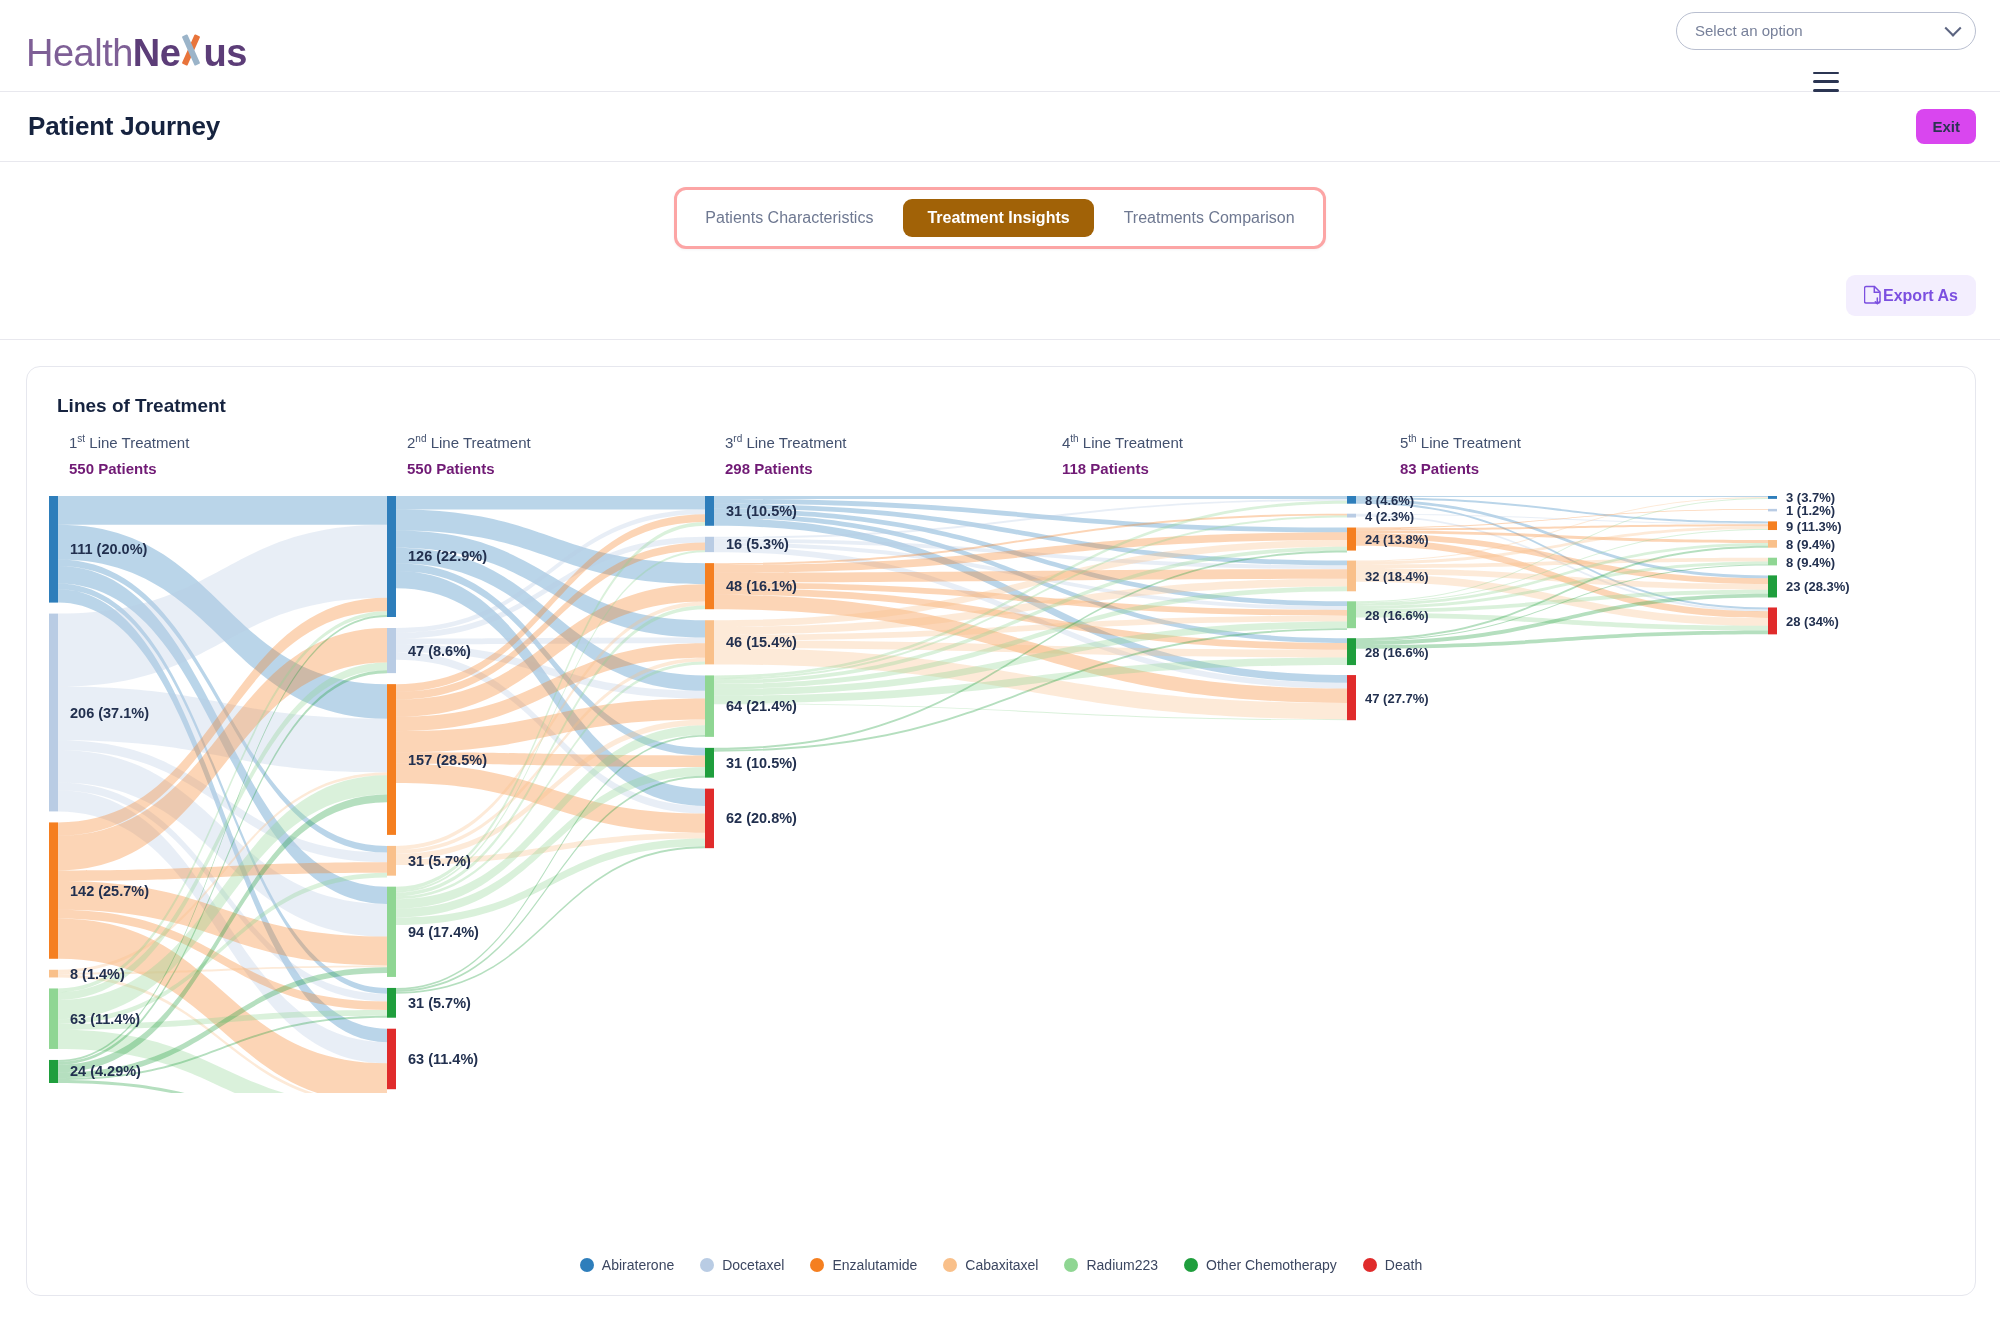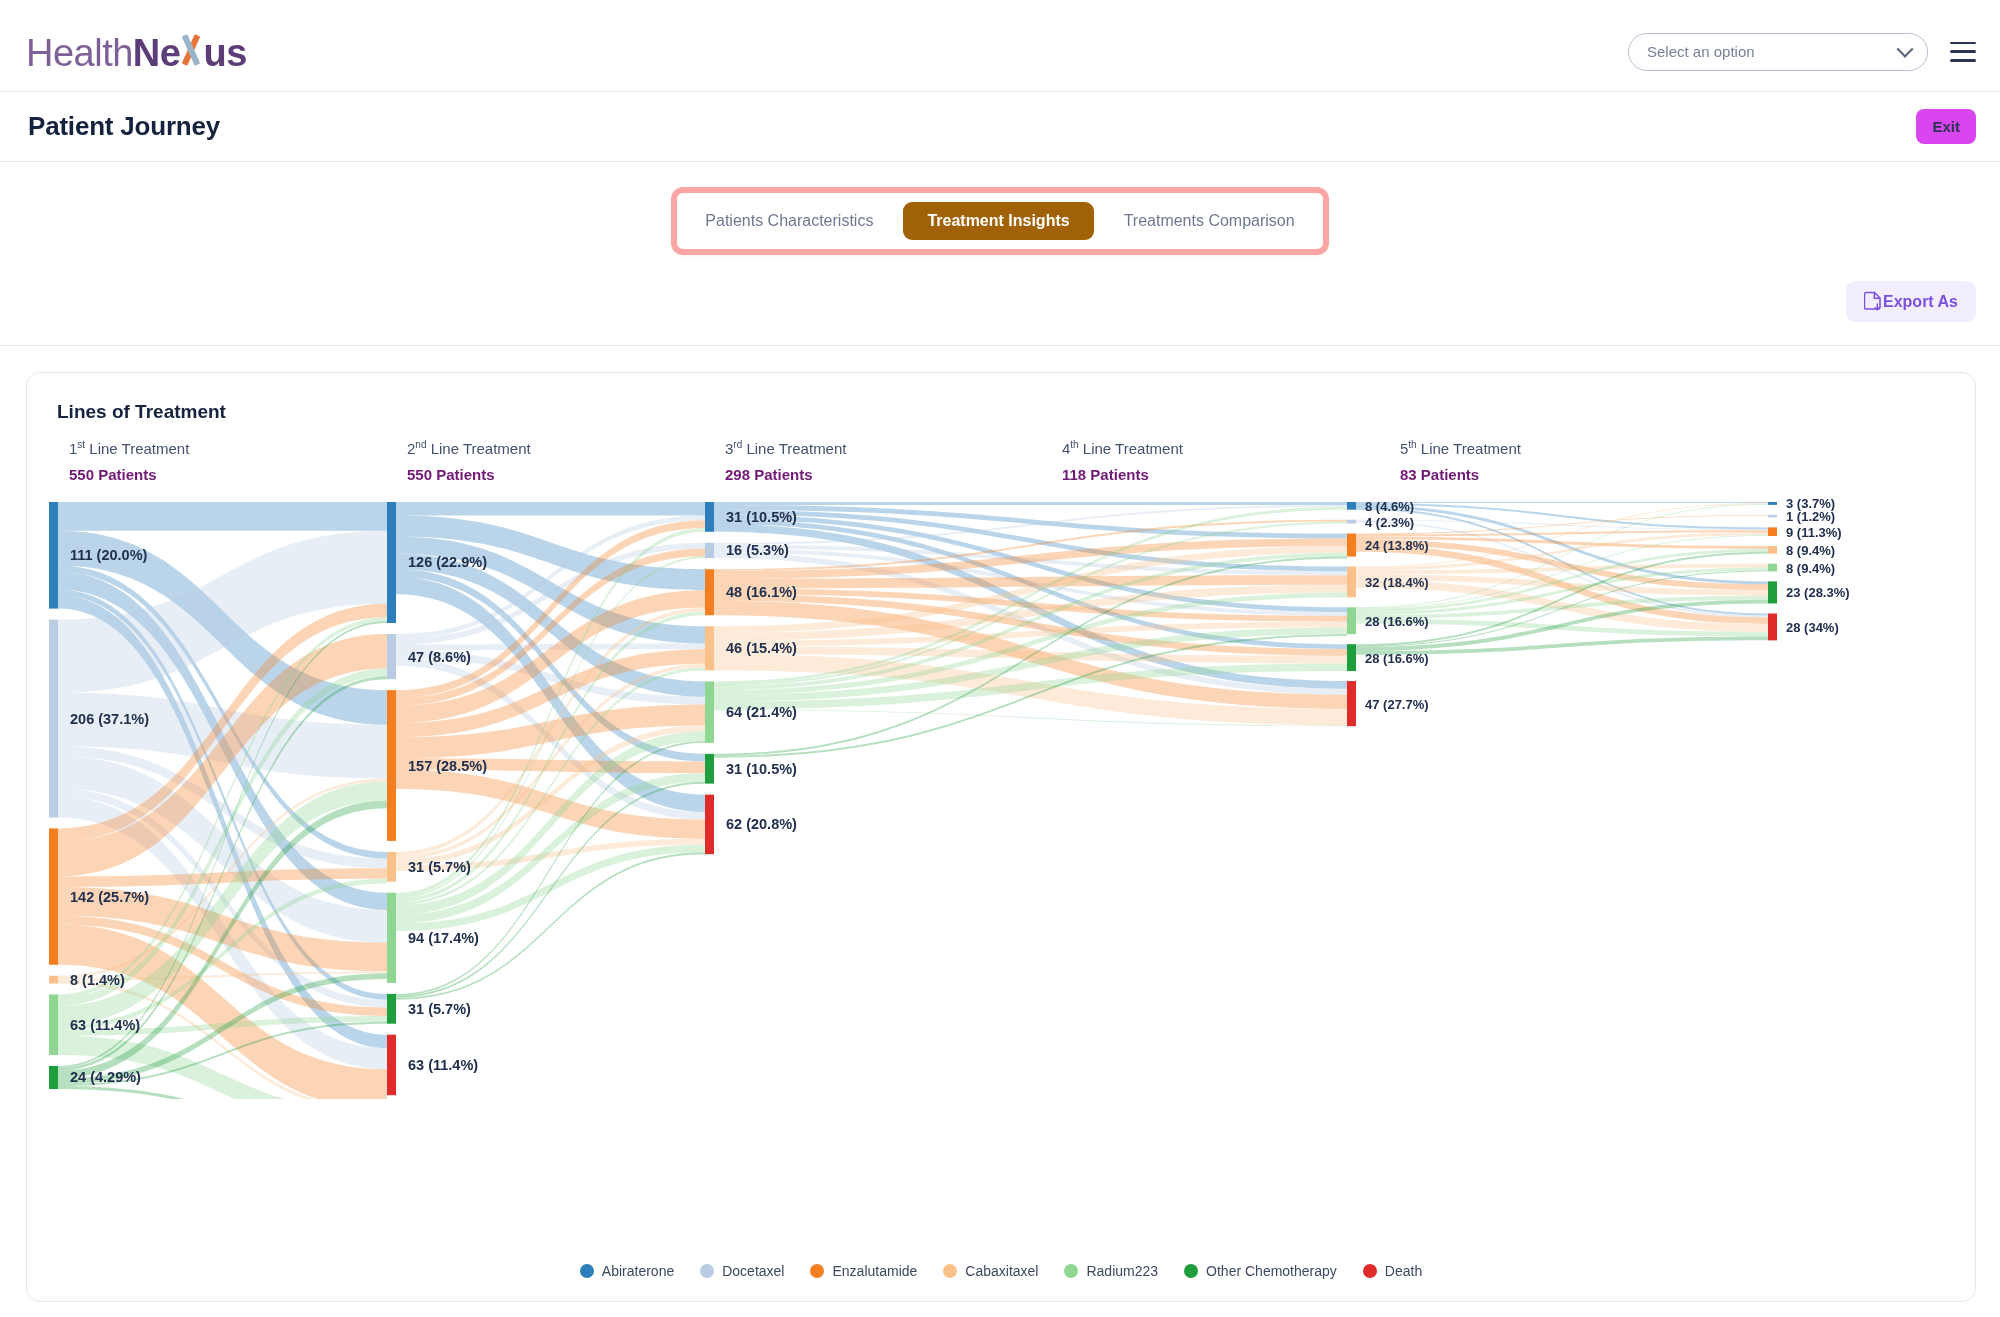--- a/index.html
+++ b/index.html
@@ -22,21 +22,21 @@
   }
   .logo { font-size:38px; font-weight:400; letter-spacing:-0.5px; line-height:1; display:flex; align-items:baseline; }
   .logo .l-health { color:#7e5f96; font-weight:300; }
   .logo .l-ne { color:#5c3d78; font-weight:600; }
   .logo .l-us { color:#5c3d78; font-weight:600; }
   .logo .l-x { position:relative; display:inline-block; width:23px; height:34px; }
   .logo .l-x span { position:absolute; left:8px; top:2px; width:6px; height:32px; border-radius:1px; display:block; }
   .logo .l-x .s1 { background:#e8743b; transform:rotate(24deg); transform-origin:50% 50%; }
   .logo .l-x .s2 { background:#9bb4c9; transform:rotate(-24deg); transform-origin:50% 50%; }
 
-  .topright { display:flex; align-items:center; gap:22px; }
+  .topright { display:flex; align-items:center; gap:22px;flex-direction:column; }
   .select-box {
     width:300px; height:38px; border:1px solid #b9bfd0; border-radius:19px;
     display:flex; align-items:center; justify-content:space-between;
     padding:0 16px 0 18px; font-size:15px; color:#77809a; background:#fff; cursor:pointer;
   }
   .chev { width:12px; height:12px; border-right:2px solid #5b6480; border-bottom:2px solid #5b6480;
           transform:rotate(45deg) translate(-2px,-2px); }
   .hamburger { width:26px; height:20px; display:flex; flex-direction:column; justify-content:space-between; cursor:pointer; }
   .hamburger i { display:block; height:2.5px; background:#2b3552; border-radius:2px; }
 
@@ -49,21 +49,21 @@
   .page-title { font-size:26px; font-weight:700; color:#16233f; letter-spacing:-0.2px; }
   .exit-btn {
     background:#d946ef; border:none; border-radius:8px;
     padding:9px 16px; font-size:15px; font-weight:600; color:#2b3552;
     font-family:"Liberation Sans", sans-serif; cursor:pointer;
   }
 
   
   .tabs-row { width:100%; display:flex; justify-content:center; padding-top:25px; }
   .tabs {
-    background:#fff; border:6px solid #fca5a5; border-radius:12px;
+    background:#fff; border:3px solid #fca5a5; border-radius:12px;
     padding:9px 4px; display:flex; gap:6px; box-shadow:0 1px 3px rgba(20,25,50,.05);
   }
   .tab { padding:10px 24px; border-radius:9px; font-size:16px; color:#6e7891; cursor:pointer; white-space:nowrap; }
   .tab.active { background:#a16207; color:#ffffff; font-weight:600; }
 
   
   .export-row { width:100%; display:flex; justify-content:flex-end; padding:26px 24px 0 0; }
   .export-btn {
     background:#f3eefe; border:none; border-radius:9px;
     display:flex; align-items:center; 

